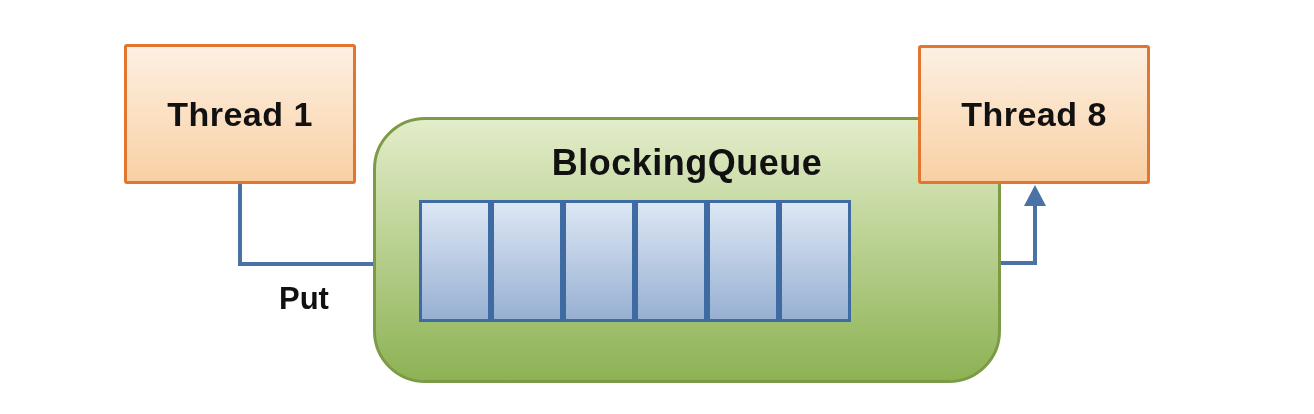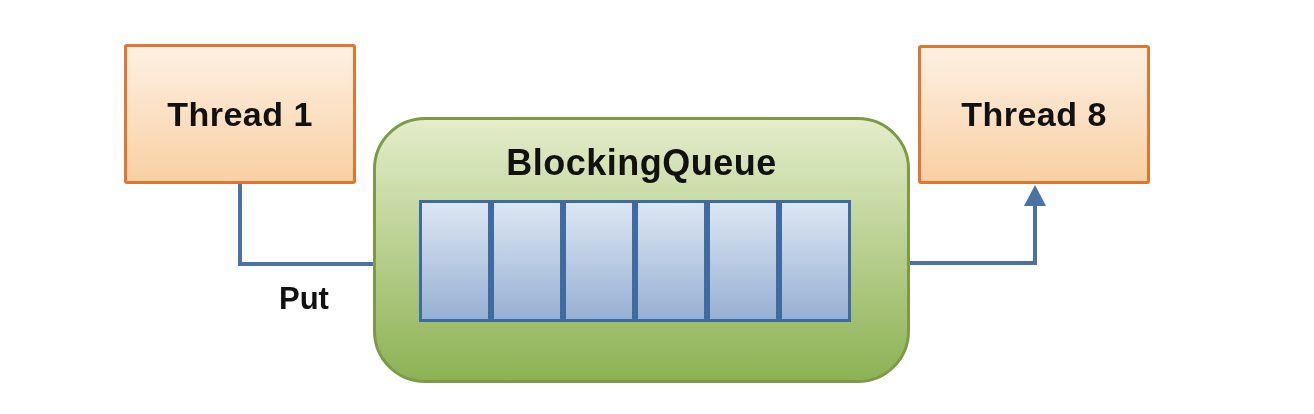--- a/index.html
+++ b/index.html
@@ -49,21 +49,21 @@
   .node-label {
     font-size: 34px;
     font-weight: bold;
     color: var(--text, #111111);
     letter-spacing: 0.5px;
   }
   .queue-container {
     position: absolute;
     left: 373px;
     top: 117px;
-    width: 537px;
+    width: 628px;
     height: 266px;
     box-sizing: border-box;
     border: 3px solid var(--queue-container-border, #7d9b46);
     border-radius: 52px;
     background: linear-gradient(to bottom,
       var(--queue-container-fill-top, #e3edca) 0%,
       var(--queue-container-fill-bottom, #8db254) 100%);
   }
   .queue-title {
     position: absolute;

